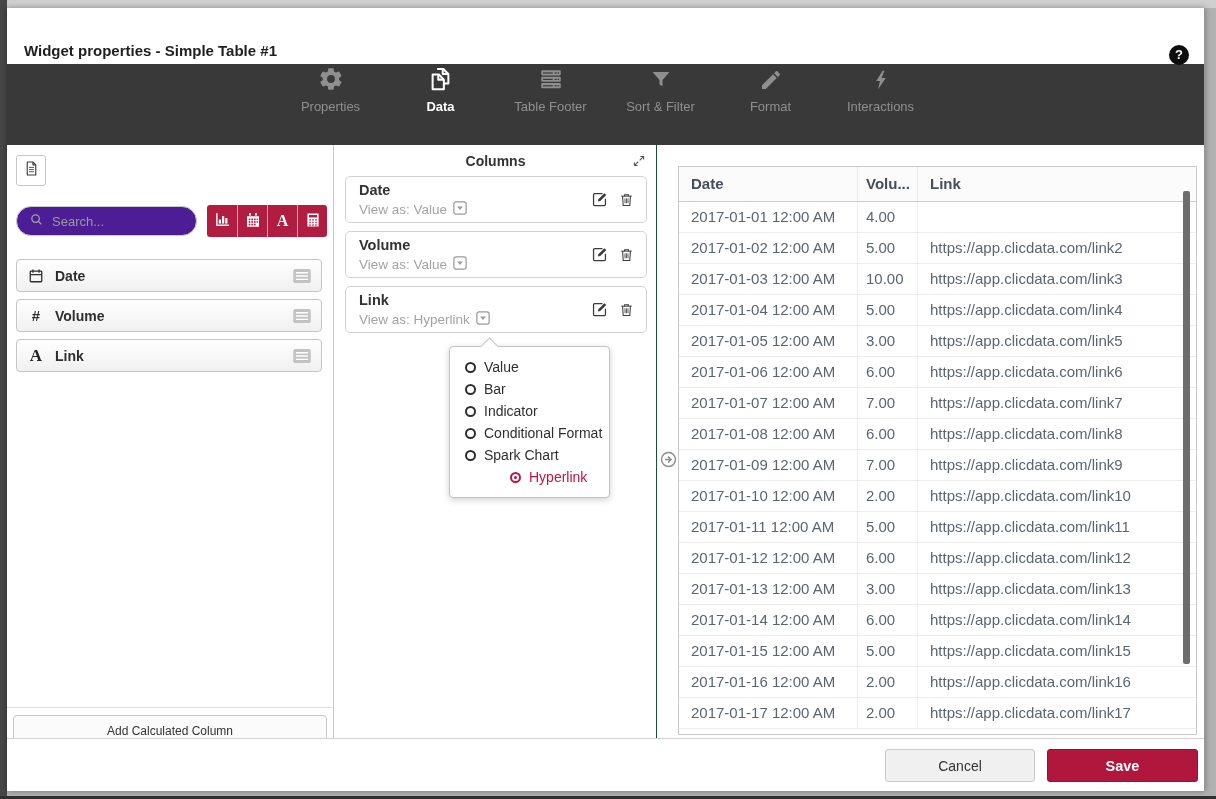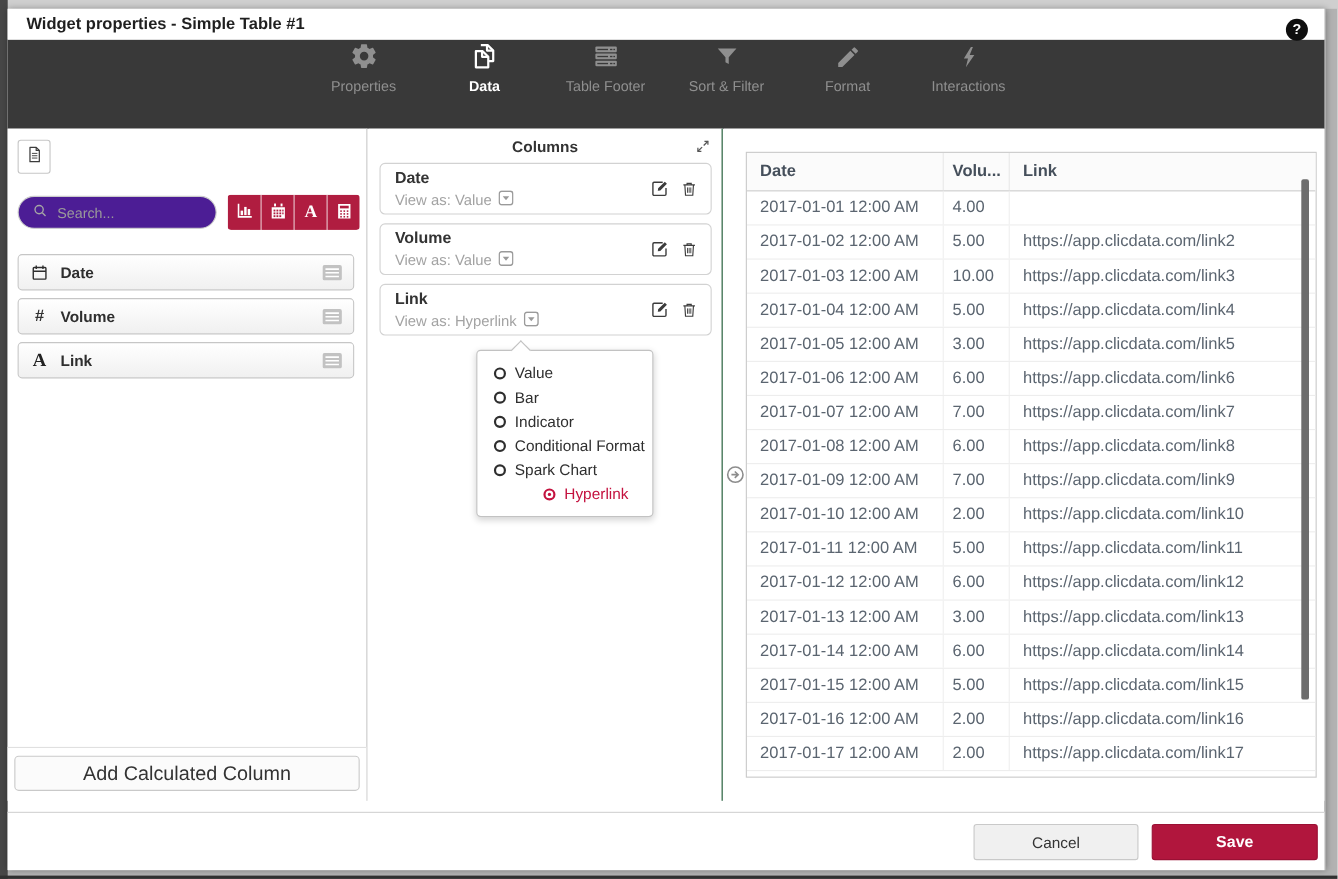--- a/index.html
+++ b/index.html
@@ -9,21 +9,21 @@
     background:#b2b2b2; position:relative; color:#333;
   }
   .edge-left { position:absolute; left:0; top:0; width:7px; height:799px; background:#474747; }
   .edge-top { position:absolute; left:0; top:0; width:100%; height:8px; background:#cfcfcf; }
   .edge-bottom { position:absolute; left:0; bottom:0; width:100%; height:3px; background:#303030; }
 
   .modal { position:absolute; left:7px; top:8px; width:1198px; height:783px; background:#fff;
            border-right:1px solid #979797; box-shadow:0 0 6px rgba(0,0,0,.35); }
 
   
-  .titlebar { position:relative; height:28px; background:#fff; }
+  .titlebar { position:relative; height:28px; background:#fff;margin-top:28px; }
   .title { position:absolute; left:17px; top:50%; transform:translateY(-50%);
            font-size:15px; font-weight:700; color:#1f1f1f; }
   .help { position:absolute; right:15px; top:9px; width:20px; height:20px; border-radius:50%;
           background:#0e0e0e; color:#fff; font-size:13px; font-weight:700; text-align:center;
           line-height:20px; cursor:pointer; }
 
   
   .toolbar { height:81px; background:#393939; display:flex; justify-content:center;
              align-items:flex-start; }
   .tab { width:110px; display:flex; flex-direction:column; align-items:center; gap:7px;
@@ -61,40 +61,40 @@
            background:linear-gradient(#ffffff,#f0f0f0); display:flex; align-items:center;
            gap:10px; padding:0 10px; font-size:14px; font-weight:600; color:#2e2e2e; cursor:grab; }
   .ficon { width:18px; display:flex; justify-content:center; align-items:center; }
   .glyph-serif { font-family:"Liberation Serif","DejaVu Serif",serif; font-size:17px; font-weight:700; color:#222; }
   .redbtn .glyph-serif { color:#fff; font-size:16px; }
   .glyph-sans { font-size:15px; font-weight:600; color:#333; }
   .drag { margin-left:auto; display:flex; cursor:grab; }
   .add-col-wrap { position:absolute; left:0; right:0; bottom:0; border-top:1px solid #e0e0e0;
                   padding:7px 6px 9px; background:#fff; }
   .add-col-btn { width:100%; height:32px; border:1px solid #c9c9c9; border-radius:4px;
-                 background:#fbfbfb; font-size:18px; color:#333; cursor:pointer;
+                 background:#fbfbfb; font-size:12px; color:#333; cursor:pointer;
                  font-family:inherit; }
 
   
   .middle-panel { position:absolute; left:328px; top:0; width:322px; height:611px;
                   border-right:1px solid #14532d; background:#fff; }
   .columns-header { position:absolute; top:8px; left:0; right:0; text-align:center;
                     font-size:14px; font-weight:700; color:#333; }
   .expand-btn { position:absolute; right:10px; top:9px; cursor:pointer; display:flex; }
   .cards { position:absolute; left:10px; right:9px; top:31px; }
   .card { position:relative; height:47px; margin-bottom:8px; border:1px solid #d2d2d2;
           border-radius:5px; background:#fff; }
   .card-name { position:absolute; left:13px; top:5px; font-size:14.5px; font-weight:700; color:#333; }
   .card-view { position:absolute; left:13px; top:24px; font-size:13.5px; color:#a3a3a3;
                display:flex; align-items:center; gap:6px; cursor:pointer; }
   .card-actions { position:absolute; right:12px; top:14px; display:flex; gap:11px; }
   .card-actions span { cursor:pointer; display:flex; }
 
   
-  .popup { position:absolute; left:98px; top:201px; width:161px; background:#fff;
+  .popup { position:absolute; left:114px; top:201px; width:161px; background:#fff;
            border:1px solid #c2c2c2; border-radius:4px; box-shadow:0 2px 7px rgba(0,0,0,.18);
            padding:9px 0 9px; z-index:6; }
   .popup::before { content:''; position:absolute; top:-7px; left:33px; width:12px; height:12px;
                    background:#fff; border-left:1px solid #c2c2c2; border-top:1px solid #c2c2c2;
                    transform:rotate(45deg); }
   .option { height:22px; display:flex; align-items:center; gap:8px; padding-left:15px;
             font-size:14px; color:#2f2f2f; cursor:pointer; }
   .radio { width:11px; height:11px; border:2px solid #2e2e2e; border-radius:50%; flex:0 0 auto;
            position:relative; }
   .option.selected { color:#c4123f;margin-left:45px; }

